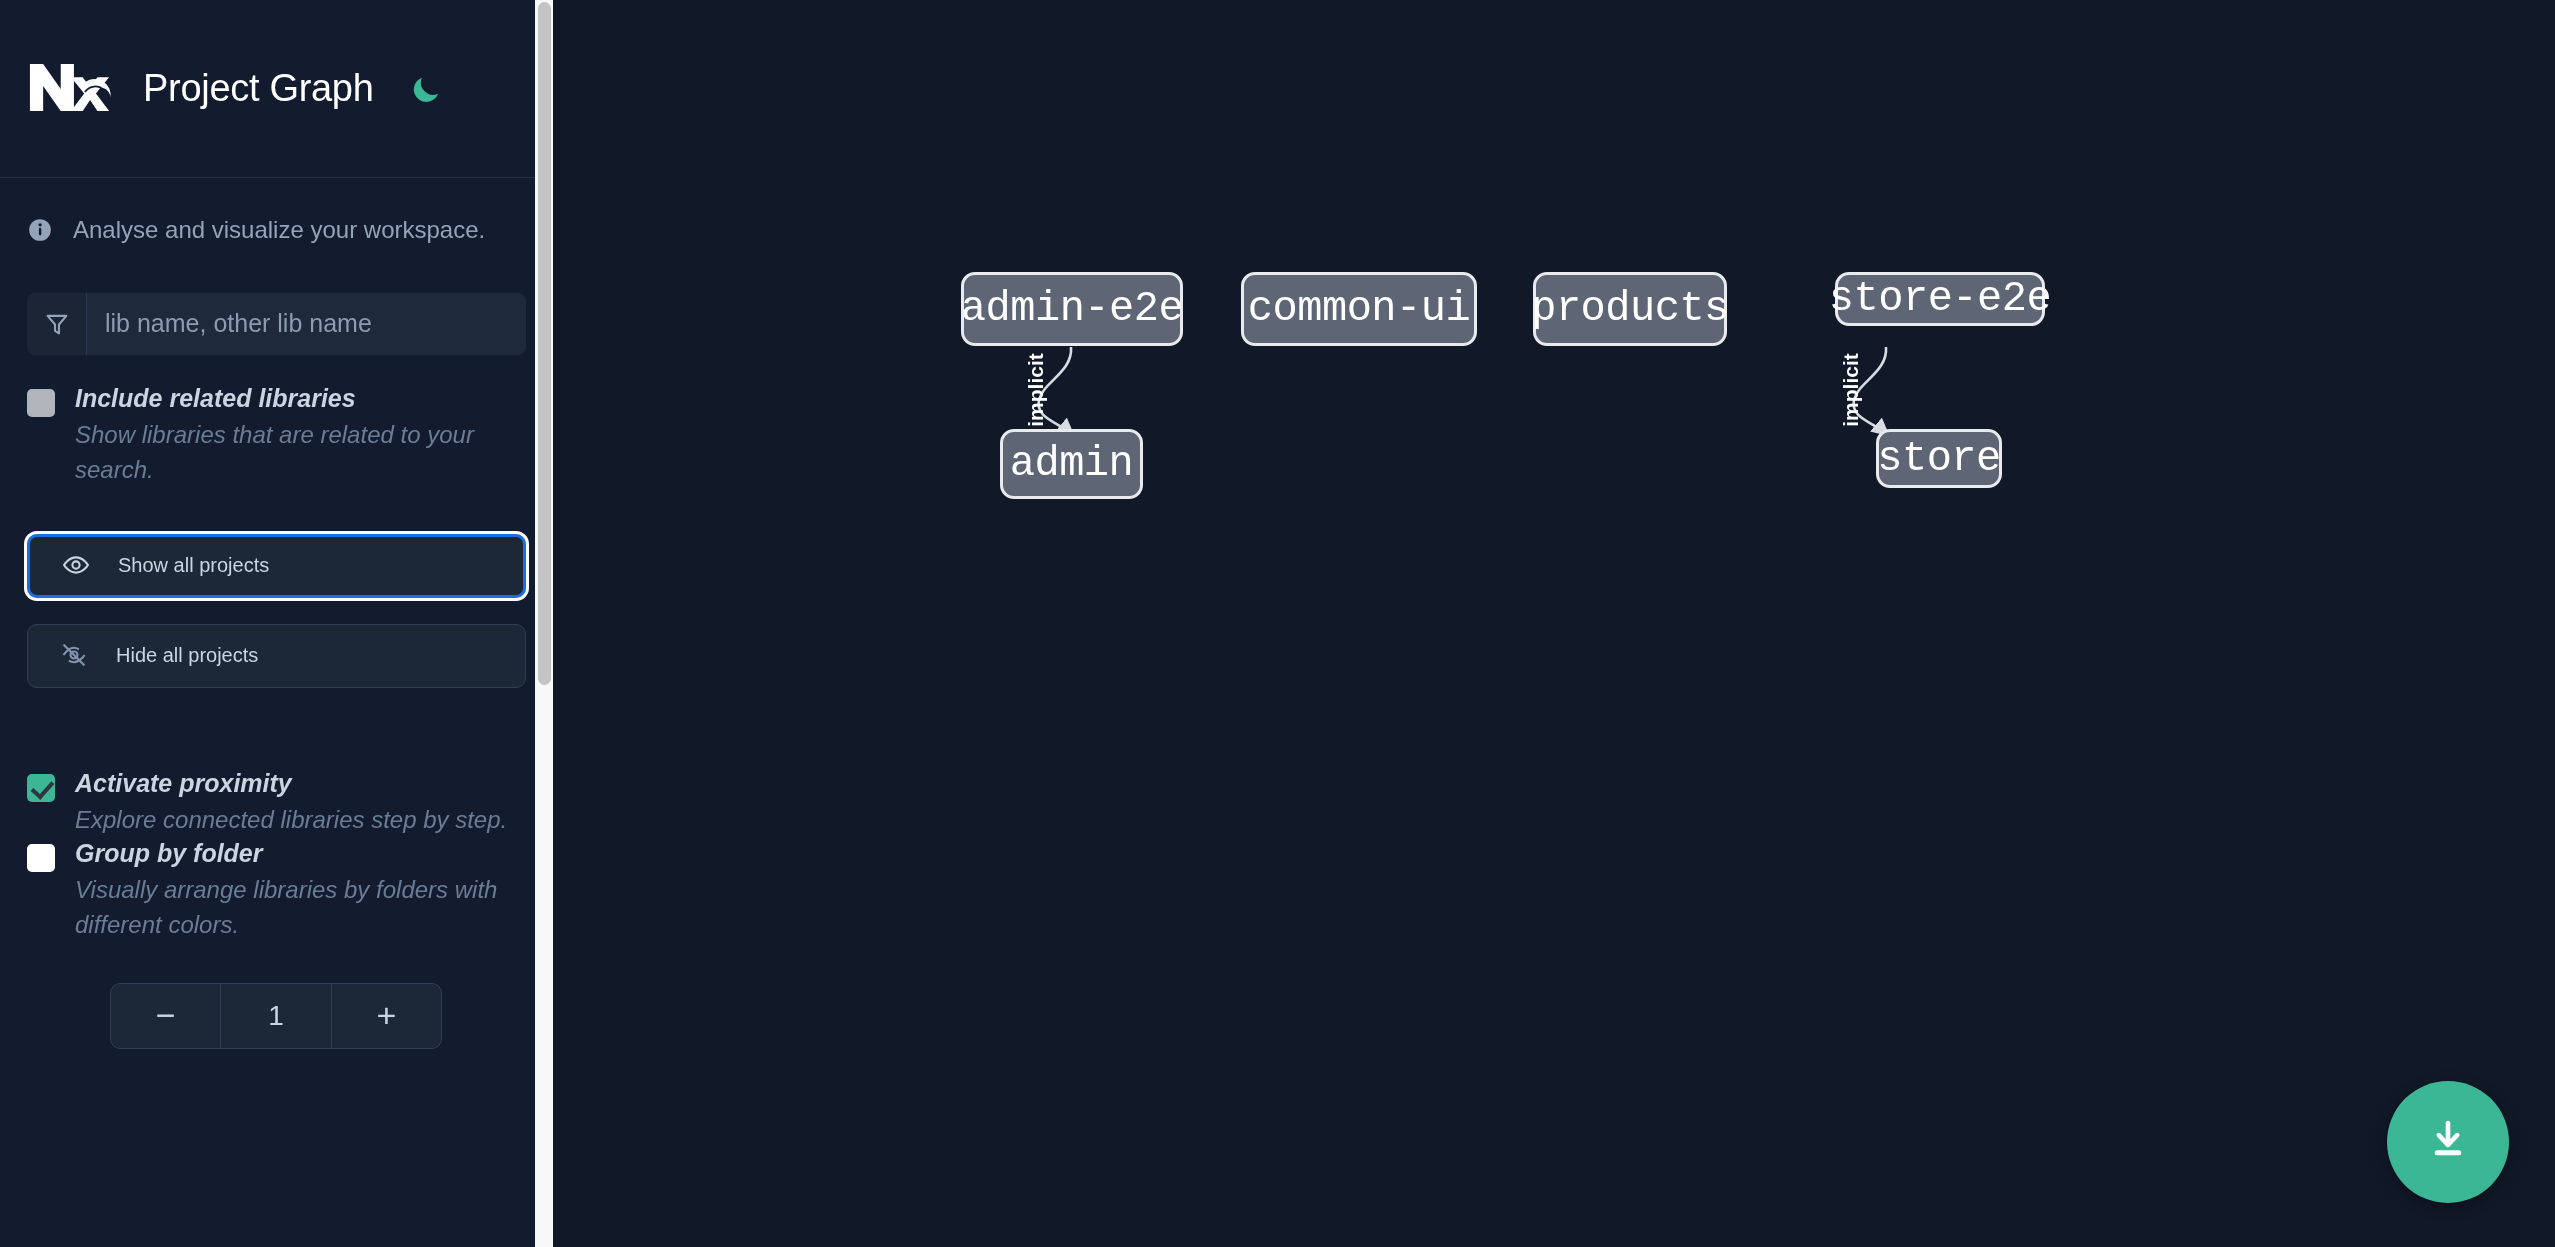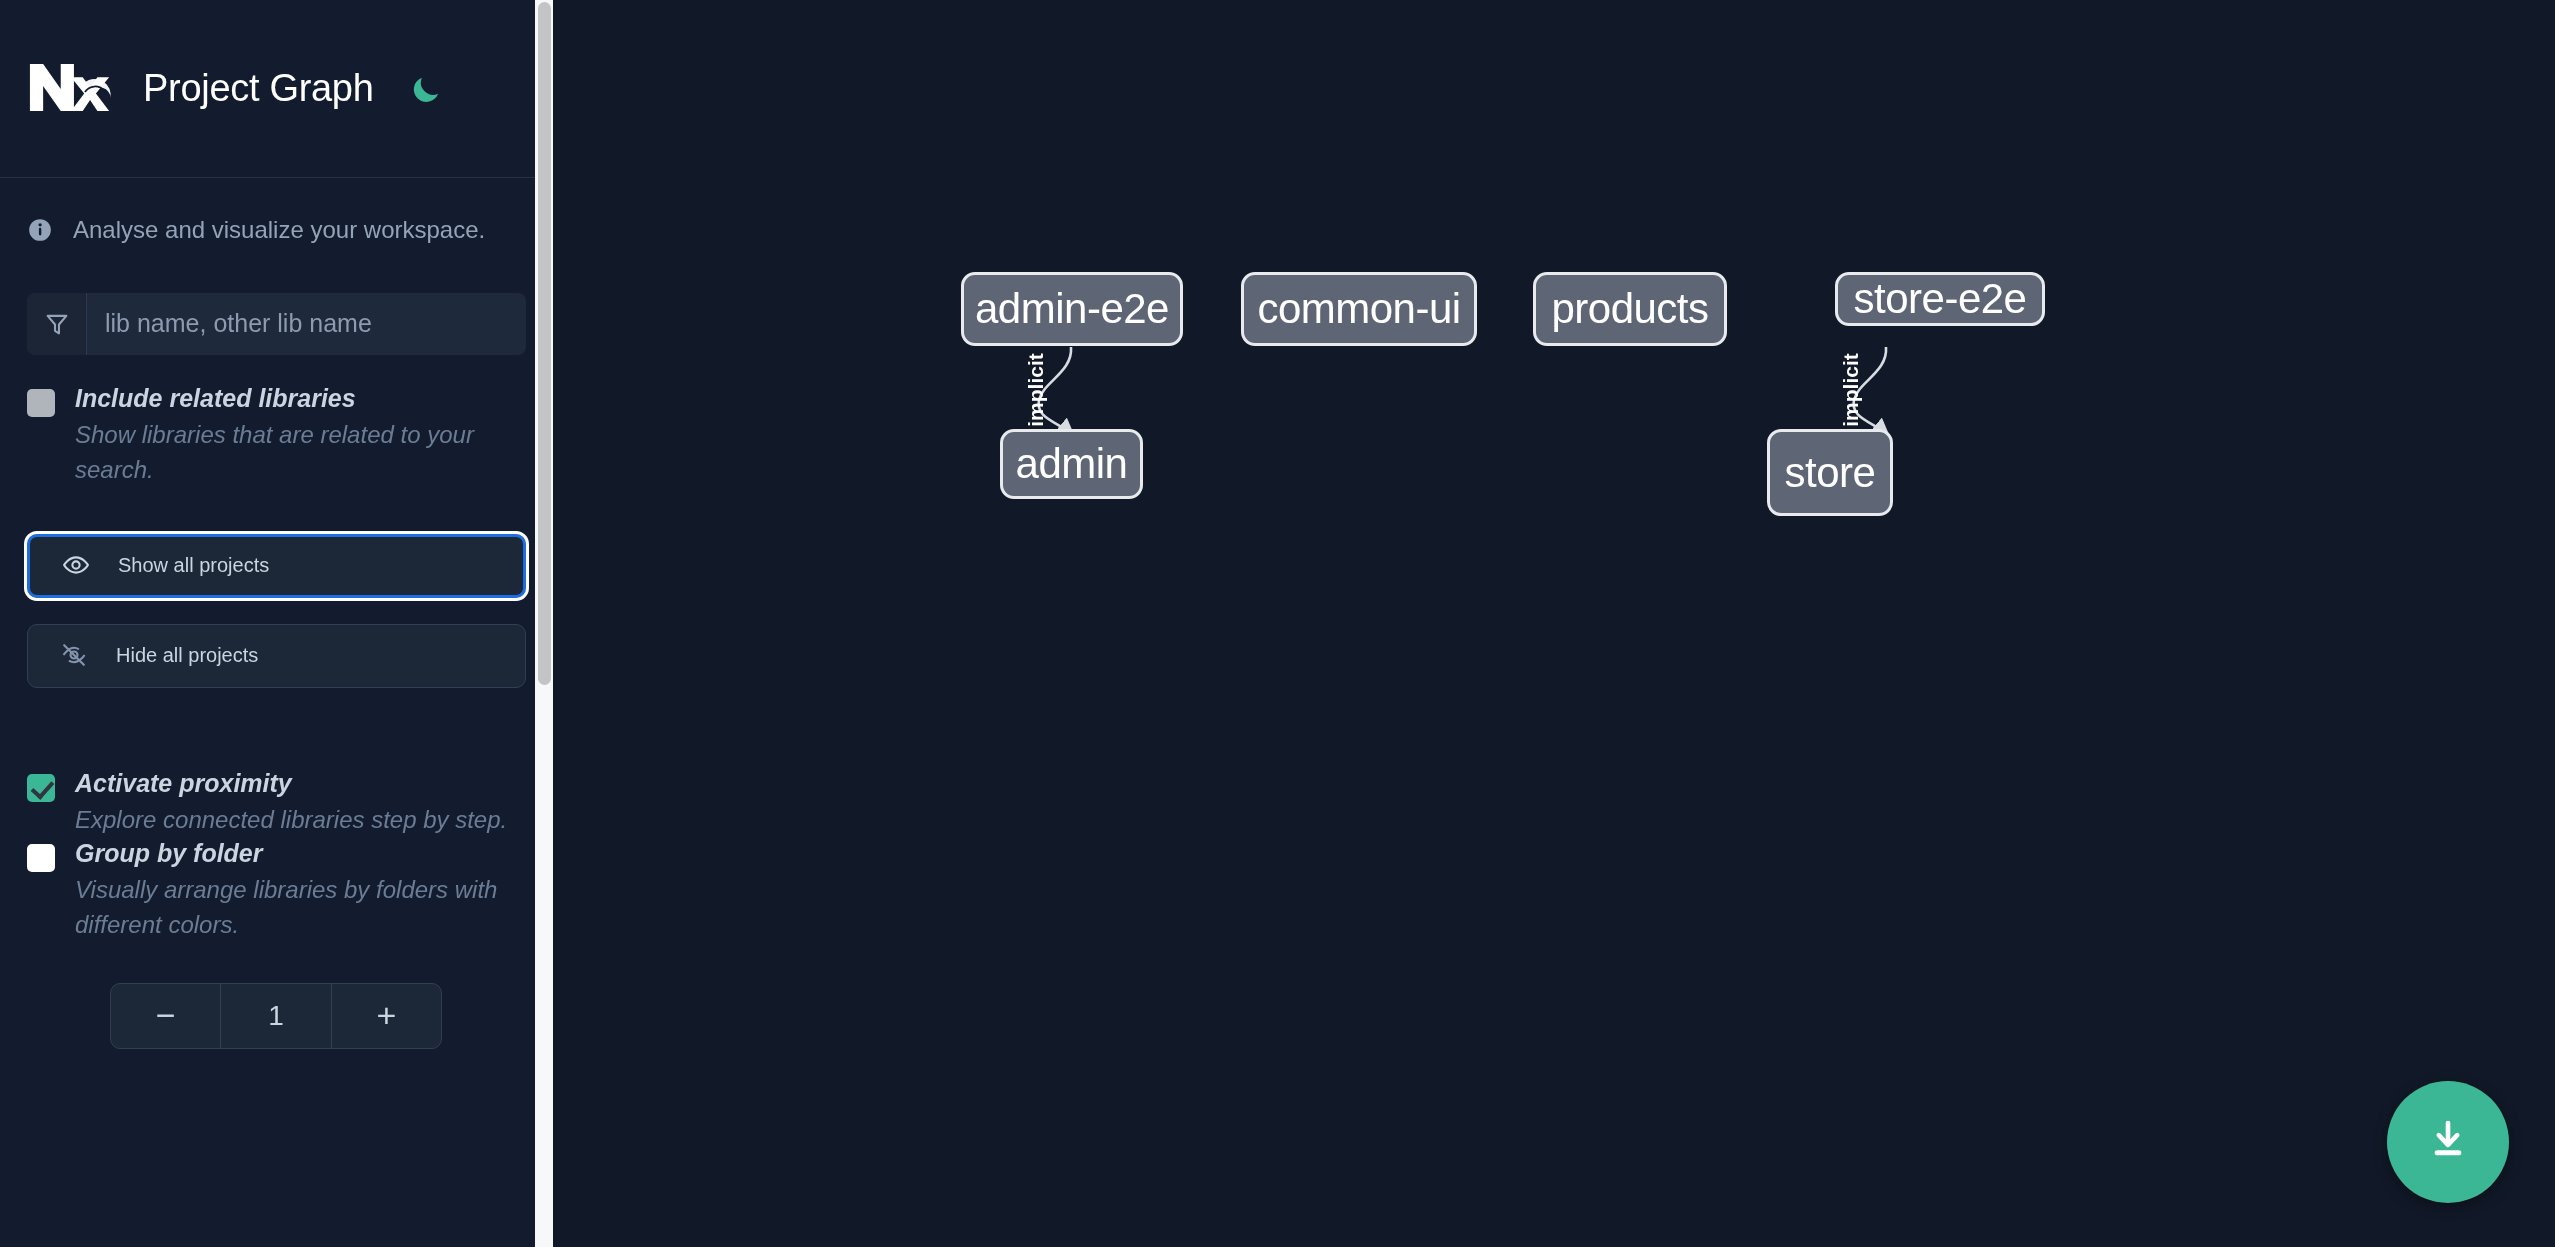--- a/index.html
+++ b/index.html
@@ -142,21 +142,21 @@
     background: #111827; overflow: hidden;
   }
   .node {
     position: absolute;
     background: #5e6575;
     border: 3px solid #e8eaed;
     border-radius: 14px;
     display: flex; align-items: center; justify-content: center;
     color: #ffffff;
     font-size: 42px;
-    font-family: Liberation Sans, sans-serif;
+    font-family: Liberation Mono, monospace;
     letter-spacing: -0.5px;
     cursor: pointer;
     white-space: nowrap;
   }
   #edges { position: absolute; inset: 0; pointer-events: none; }
   .edge-label {
     position: absolute;
     color: #ffffff; font-size: 21px; font-weight: bold;
     transform: rotate(-90deg);
     transform-origin: center center;
@@ -298,21 +298,21 @@
     </div>
     <div class="node" style="left:980px; top:272px; width:194px; height:74px;">
       <span>products</span>
     </div>
     <div class="node" style="left:1282px; top:272px; width:210px; height:54px;">
       <span>store-e2e</span>
     </div>
     <div class="node" style="left:447px; top:429px; width:143px; height:70px;">
       <span>admin</span>
     </div>
-    <div class="node" style="left:1214px; top:429px; width:126px; height:87px;text-align:center;">
+    <div class="node" style="left:1323px; top:429px; width:126px; height:59px;text-align:center;">
       <span>store</span>
     </div>
 
     <span class="edge-label" style="left:443px; top:378px; width:80px; text-align:center;">implicit</span>
     <span class="edge-label" style="left:1258px; top:378px; width:80px; text-align:center;">implicit</span>
 
     <div id="download-fab">
       <span>
         <svg viewBox="0 0 24 24" width="48" height="48" xmlns="http://www.w3.org/2000/svg">
           <path d="M12 3.5v10.2" stroke="#ffffff" stroke-width="2.3" stroke-linecap="round" fill="none"></path>

